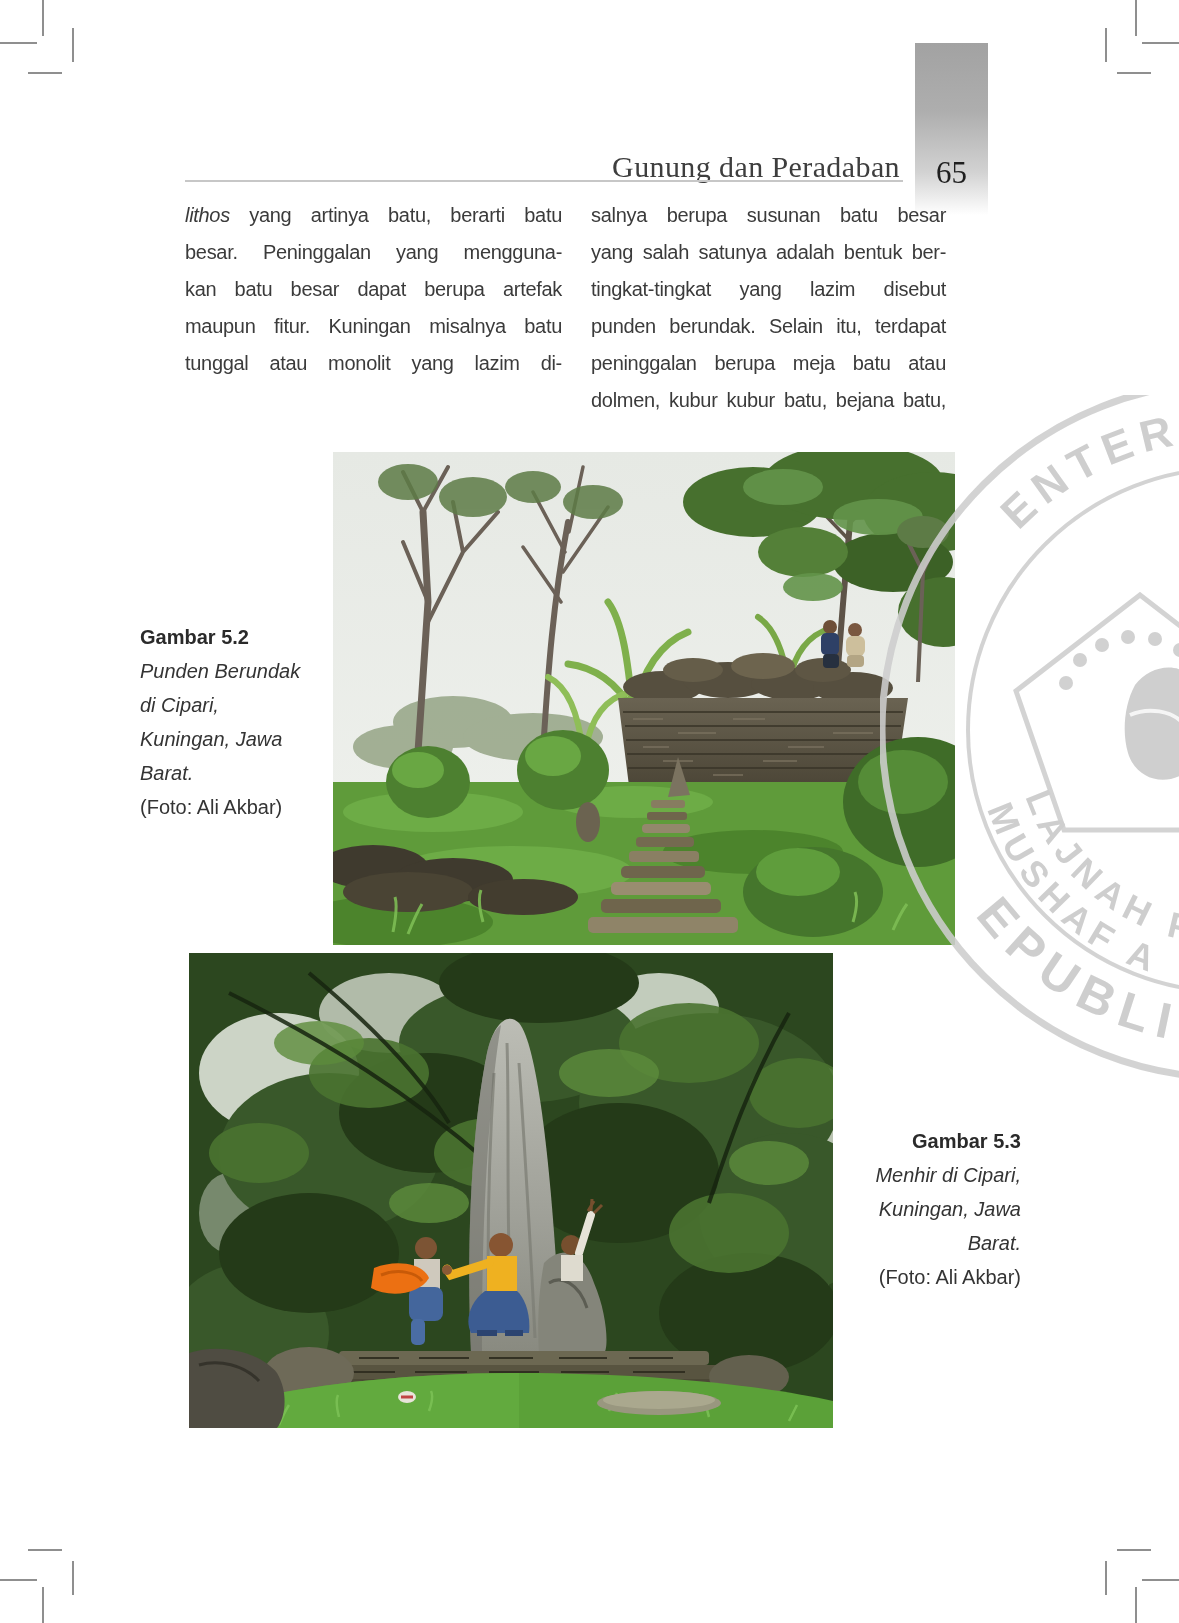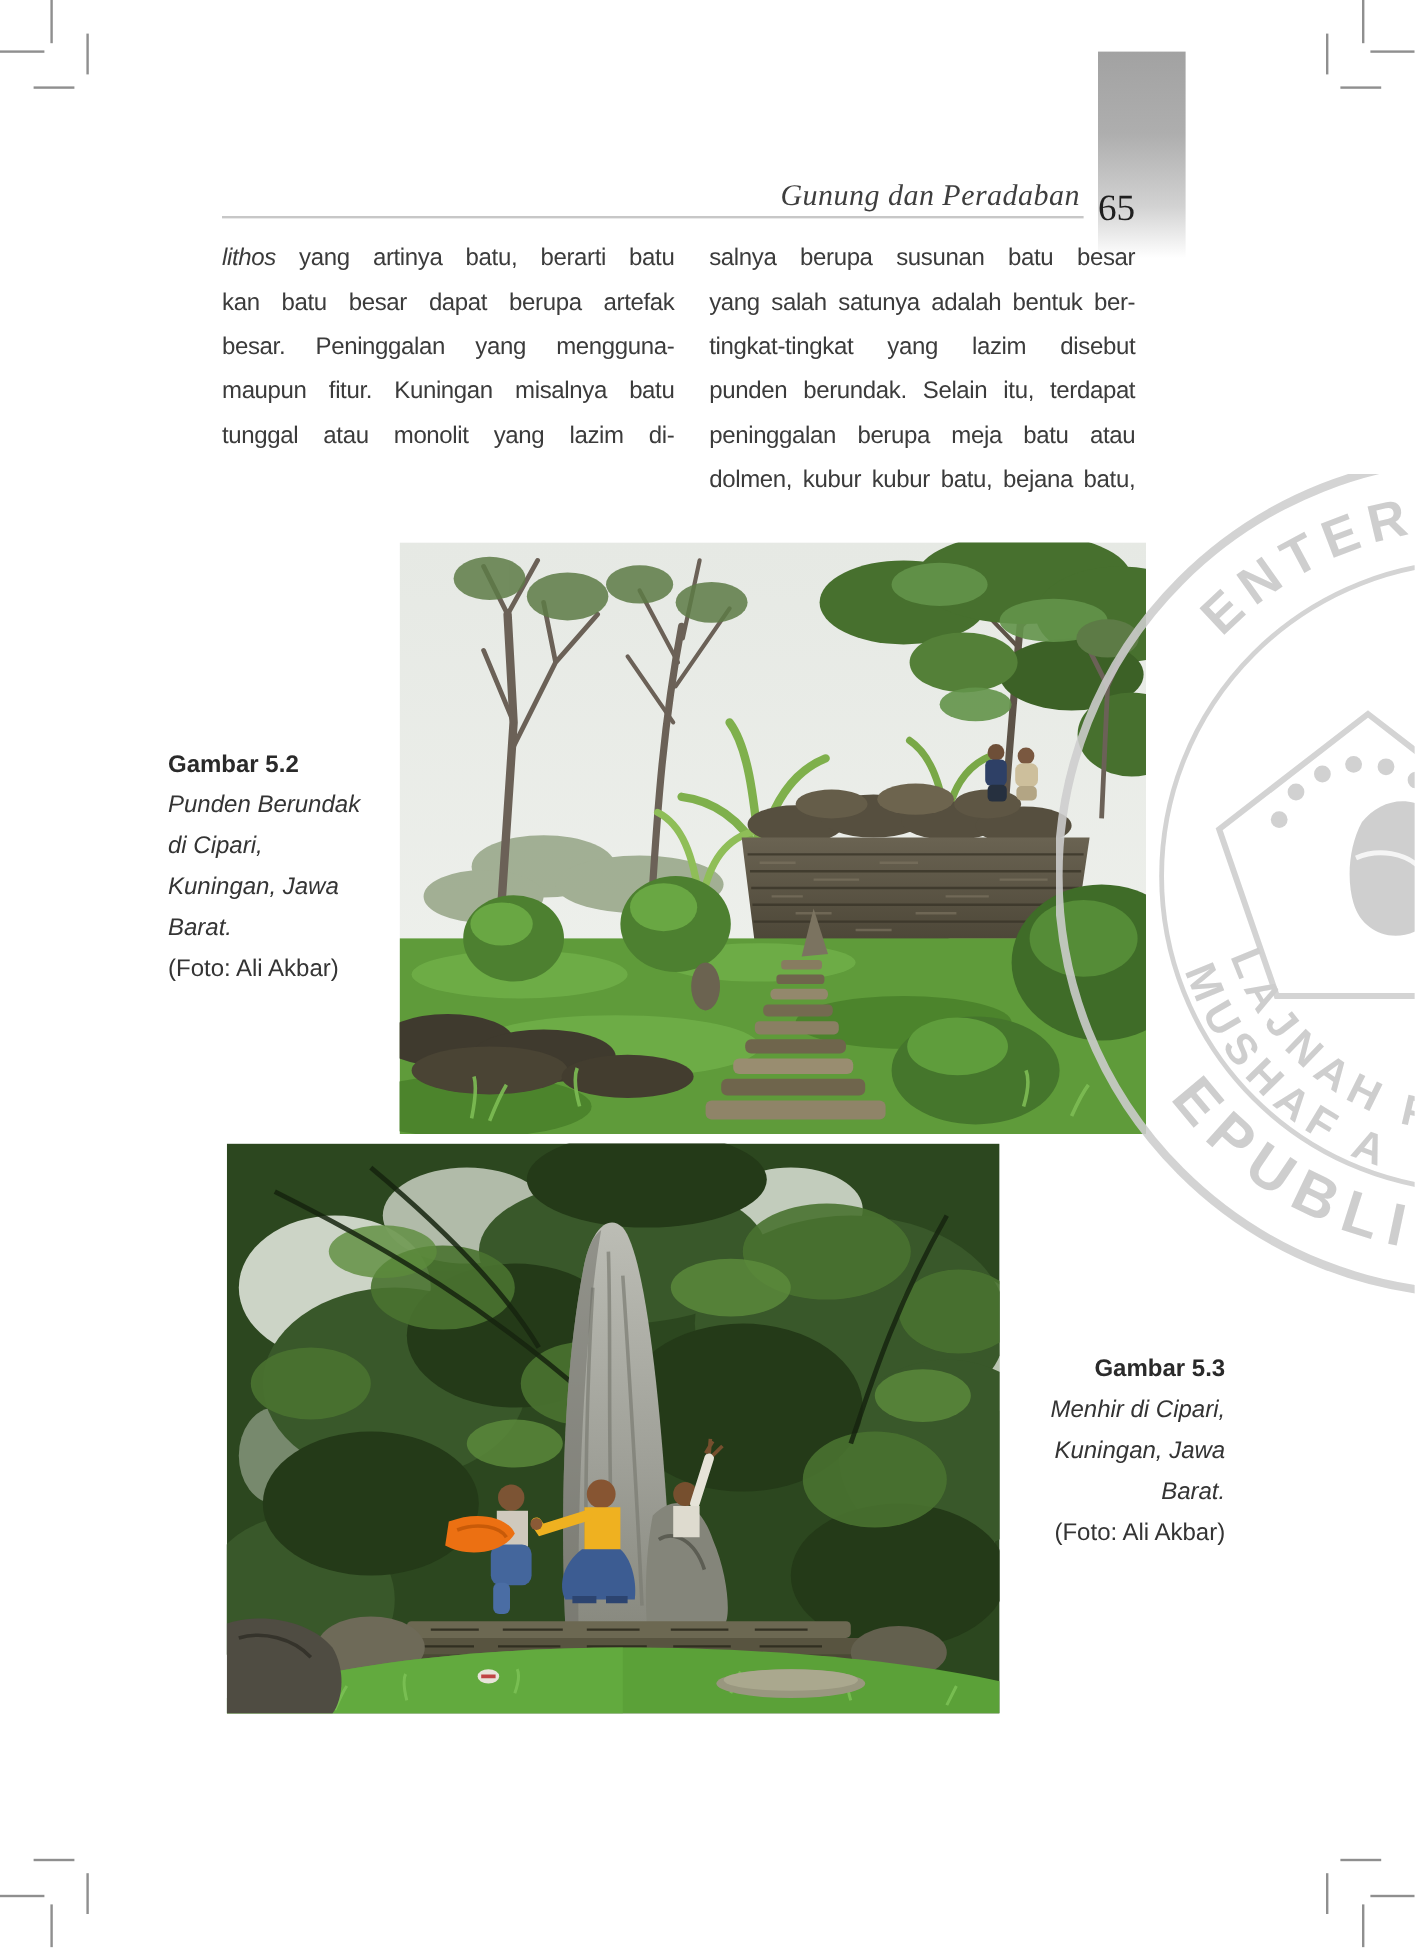--- a/index.html
+++ b/index.html
@@ -2,25 +2,25 @@
 <html><head>
 <meta charset="utf-8">
 <style>
   html,body{margin:0;padding:0;background:#fff;}
   .page{position:relative;width:1179px;height:1623px;background:#ffffff;overflow:hidden;
         font-family:"Liberation Sans",sans-serif;}
   
   .cmark{position:absolute;background:#8f8f8f;}
   
   .header-title{position:absolute;top:150px;right:279px;font-family:"Liberation Serif",serif;
-        font-size:25px;color:#3e3e3e;letter-spacing:.4px;white-space:nowrap;font-style:italic;}
+        font-size:30px;color:#3e3e3e;letter-spacing:.4px;white-space:nowrap;}
   .header-rule{position:absolute;left:185px;top:180px;width:718px;height:2px;background:#c7c7c7;}
   .page-bar{position:absolute;left:915px;top:43px;width:73px;height:172px;
         background:linear-gradient(to bottom,#a2a2a2 0%,#aeaeae 40%,#d2d2d2 75%,#ffffff 100%);}
-  .page-num{position:absolute;left:0;right:0;bottom:24px;text-align:left;
+  .page-num{position:absolute;left:0;right:0;bottom:24px;text-align:center;
         font-family:"Liberation Serif",serif;font-size:31px;color:#1f1f1f;}
   
   .textcols{position:absolute;left:185px;top:197px;width:773px;display:flex;gap:29px;}
   .col{color:#3b3b3b;font-size:20px;letter-spacing:-0.3px;}
   .col-left{width:377px;}
   .col-right{width:355px;}
   .tline{height:37px;line-height:37px;text-align:justify;text-align-last:justify;white-space:nowrap;}
   .ital{font-style:italic;}
   
   .photo{position:absolute;display:block;}
@@ -58,22 +58,22 @@
 
   <div class="header-title">Gunung dan Peradaban</div>
   <div class="header-rule"></div>
   <div class="page-bar">
     <div class="page-num">65</div>
   </div>
 
   <div class="textcols">
     <div class="col col-left">
       <div class="tline"><span class="ital">lithos</span><span> yang artinya batu, berarti batu</span></div>
+      <div class="tline">besar. Peninggalan yang mengguna-</div>
       <div class="tline">kan batu besar dapat berupa artefak</div>
-      <div class="tline">besar. Peninggalan yang mengguna-</div>
       <div class="tline">maupun fitur. Kuningan misalnya batu</div>
       <div class="tline">tunggal atau monolit yang lazim di-</div>
     </div>
     <div class="col col-right">
       <div class="tline">salnya berupa susunan batu besar</div>
       <div class="tline">yang salah satunya adalah bentuk ber-</div>
       <div class="tline">tingkat-tingkat yang lazim disebut</div>
       <div class="tline">punden berundak. Selain itu, terdapat</div>
       <div class="tline">peninggalan berupa meja batu atau</div>
       <div class="tline">dolmen, kubur kubur batu, bejana batu,</div>

